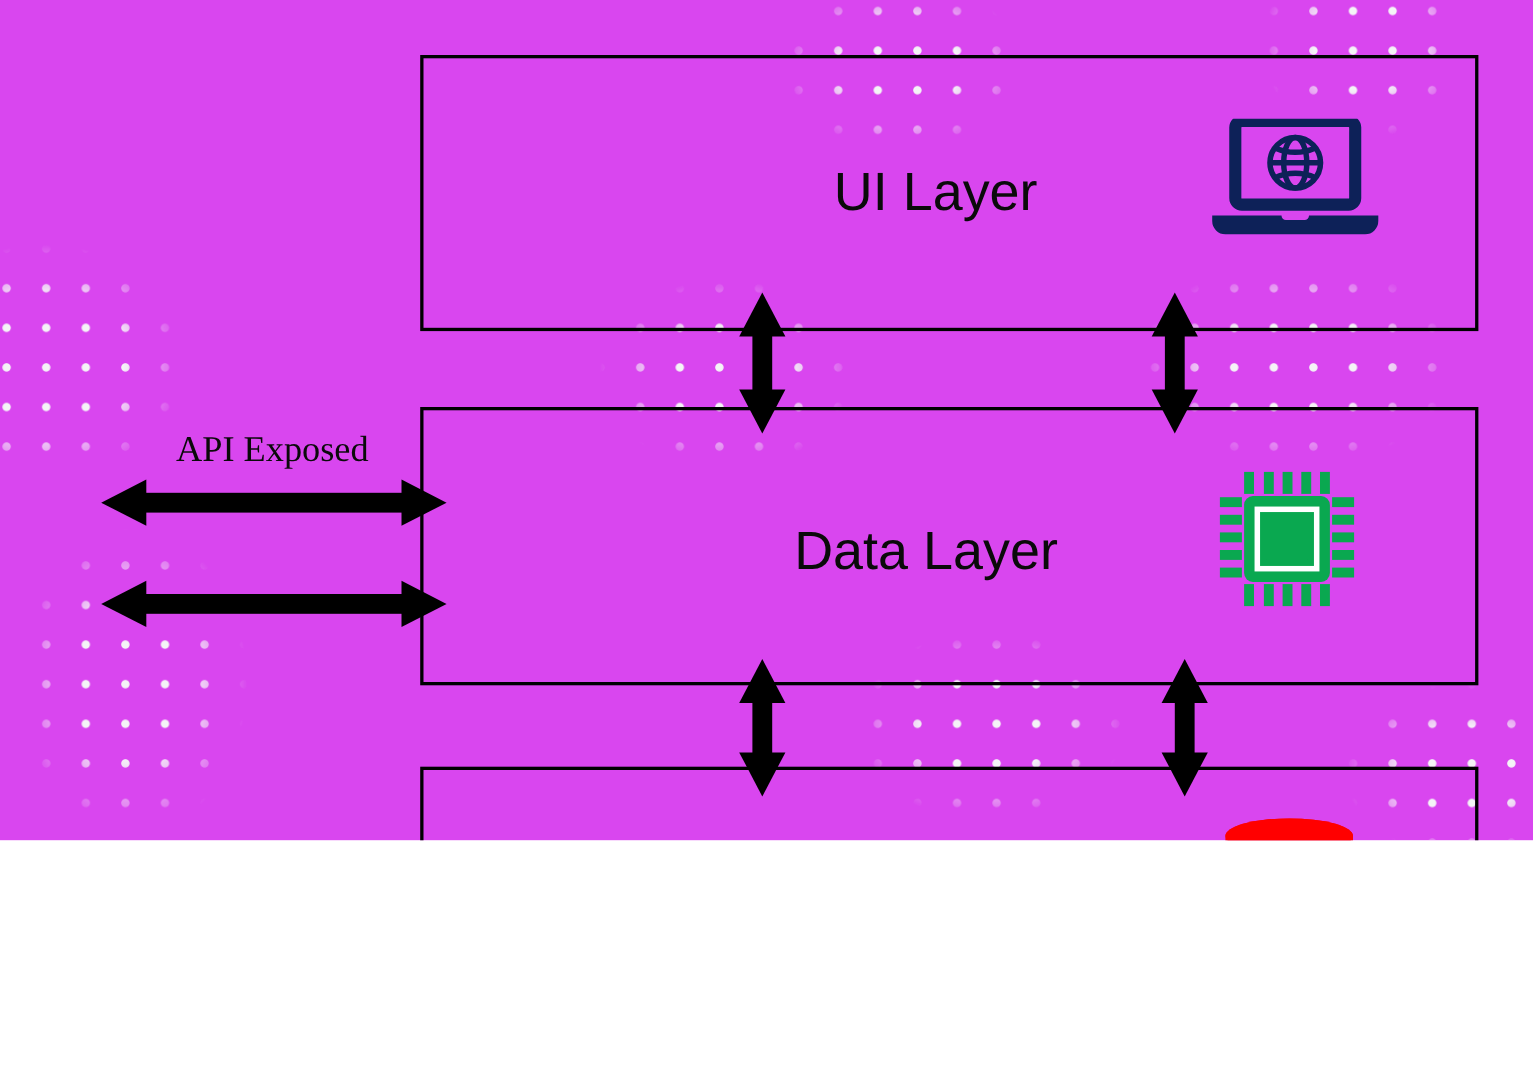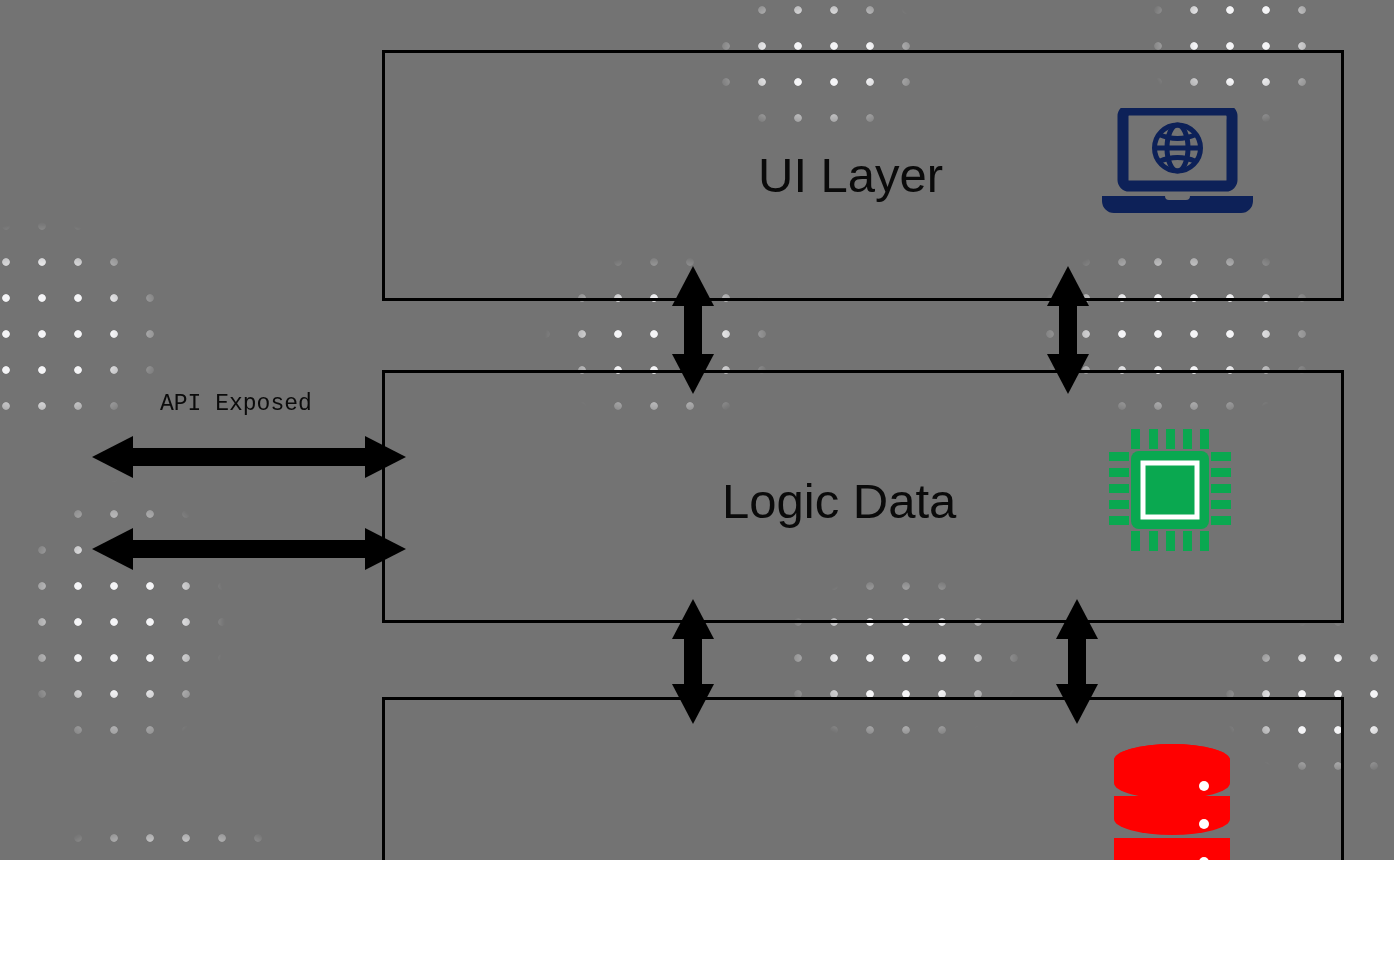--- a/index.html
+++ b/index.html
@@ -6,22 +6,22 @@
     margin: 0;
     padding: 0;
     background: #ffffff;
   }
   body {
     font-family: "Liberation Sans", sans-serif;
   }
   #canvas {
     position: relative;
     width: 1394px;
-    height: 860px;
-    background: #737373;
+    height: 764px;
+    background: #d946ef;
     overflow: hidden;
   }
 
   
   .dots {
     position: absolute;
     inset: 0;
     pointer-events: none;
   }
   .dots-a {
@@ -74,22 +74,22 @@
     letter-spacing: 0px;
   }
   #ui-label    { left: 758px; top: 147px; }
   #logic-label { left: 722px; top: 473px; }
   #data-label  { left: 726px; top: 797px; }
 
   .api-label {
     position: absolute;
     left: 160px;
     top: 391px;
-    font-family: Liberation Mono, monospace;
-    font-size: 23px;
+    font-family: Liberation Serif, serif;
+    font-size: 33px;
     font-weight: 400;
     color: #0a0a0a;
     white-space: nowrap;
   }
 
   
   #arrows {
     position: absolute;
     left: 0; top: 0;
     width: 1394px;
@@ -110,21 +110,21 @@
 
 <div id="canvas">
 
   <div class="dots dots-a"></div>
 
   <div class="layer-box" id="ui-box"></div>
   <div class="layer-box" id="logic-box"></div>
   <div class="layer-box" id="data-box"></div>
 
   <div class="layer-label" id="ui-label">UI Layer</div>
-  <div class="layer-label" id="logic-label">Logic Data</div>
+  <div class="layer-label" id="logic-label">Data Layer</div>
 
   <div class="api-label">API Exposed</div>
 
   <svg id="arrows" viewBox="0 0 1394 970">
 
     <g>
       <rect x="684" y="285" width="18" height="90" fill="#000000"></rect>
       <polygon points="693,266 714,306 672,306" fill="#000000"></polygon>
       <polygon points="693,394 714,354 672,354" fill="#000000"></polygon>
     </g>

